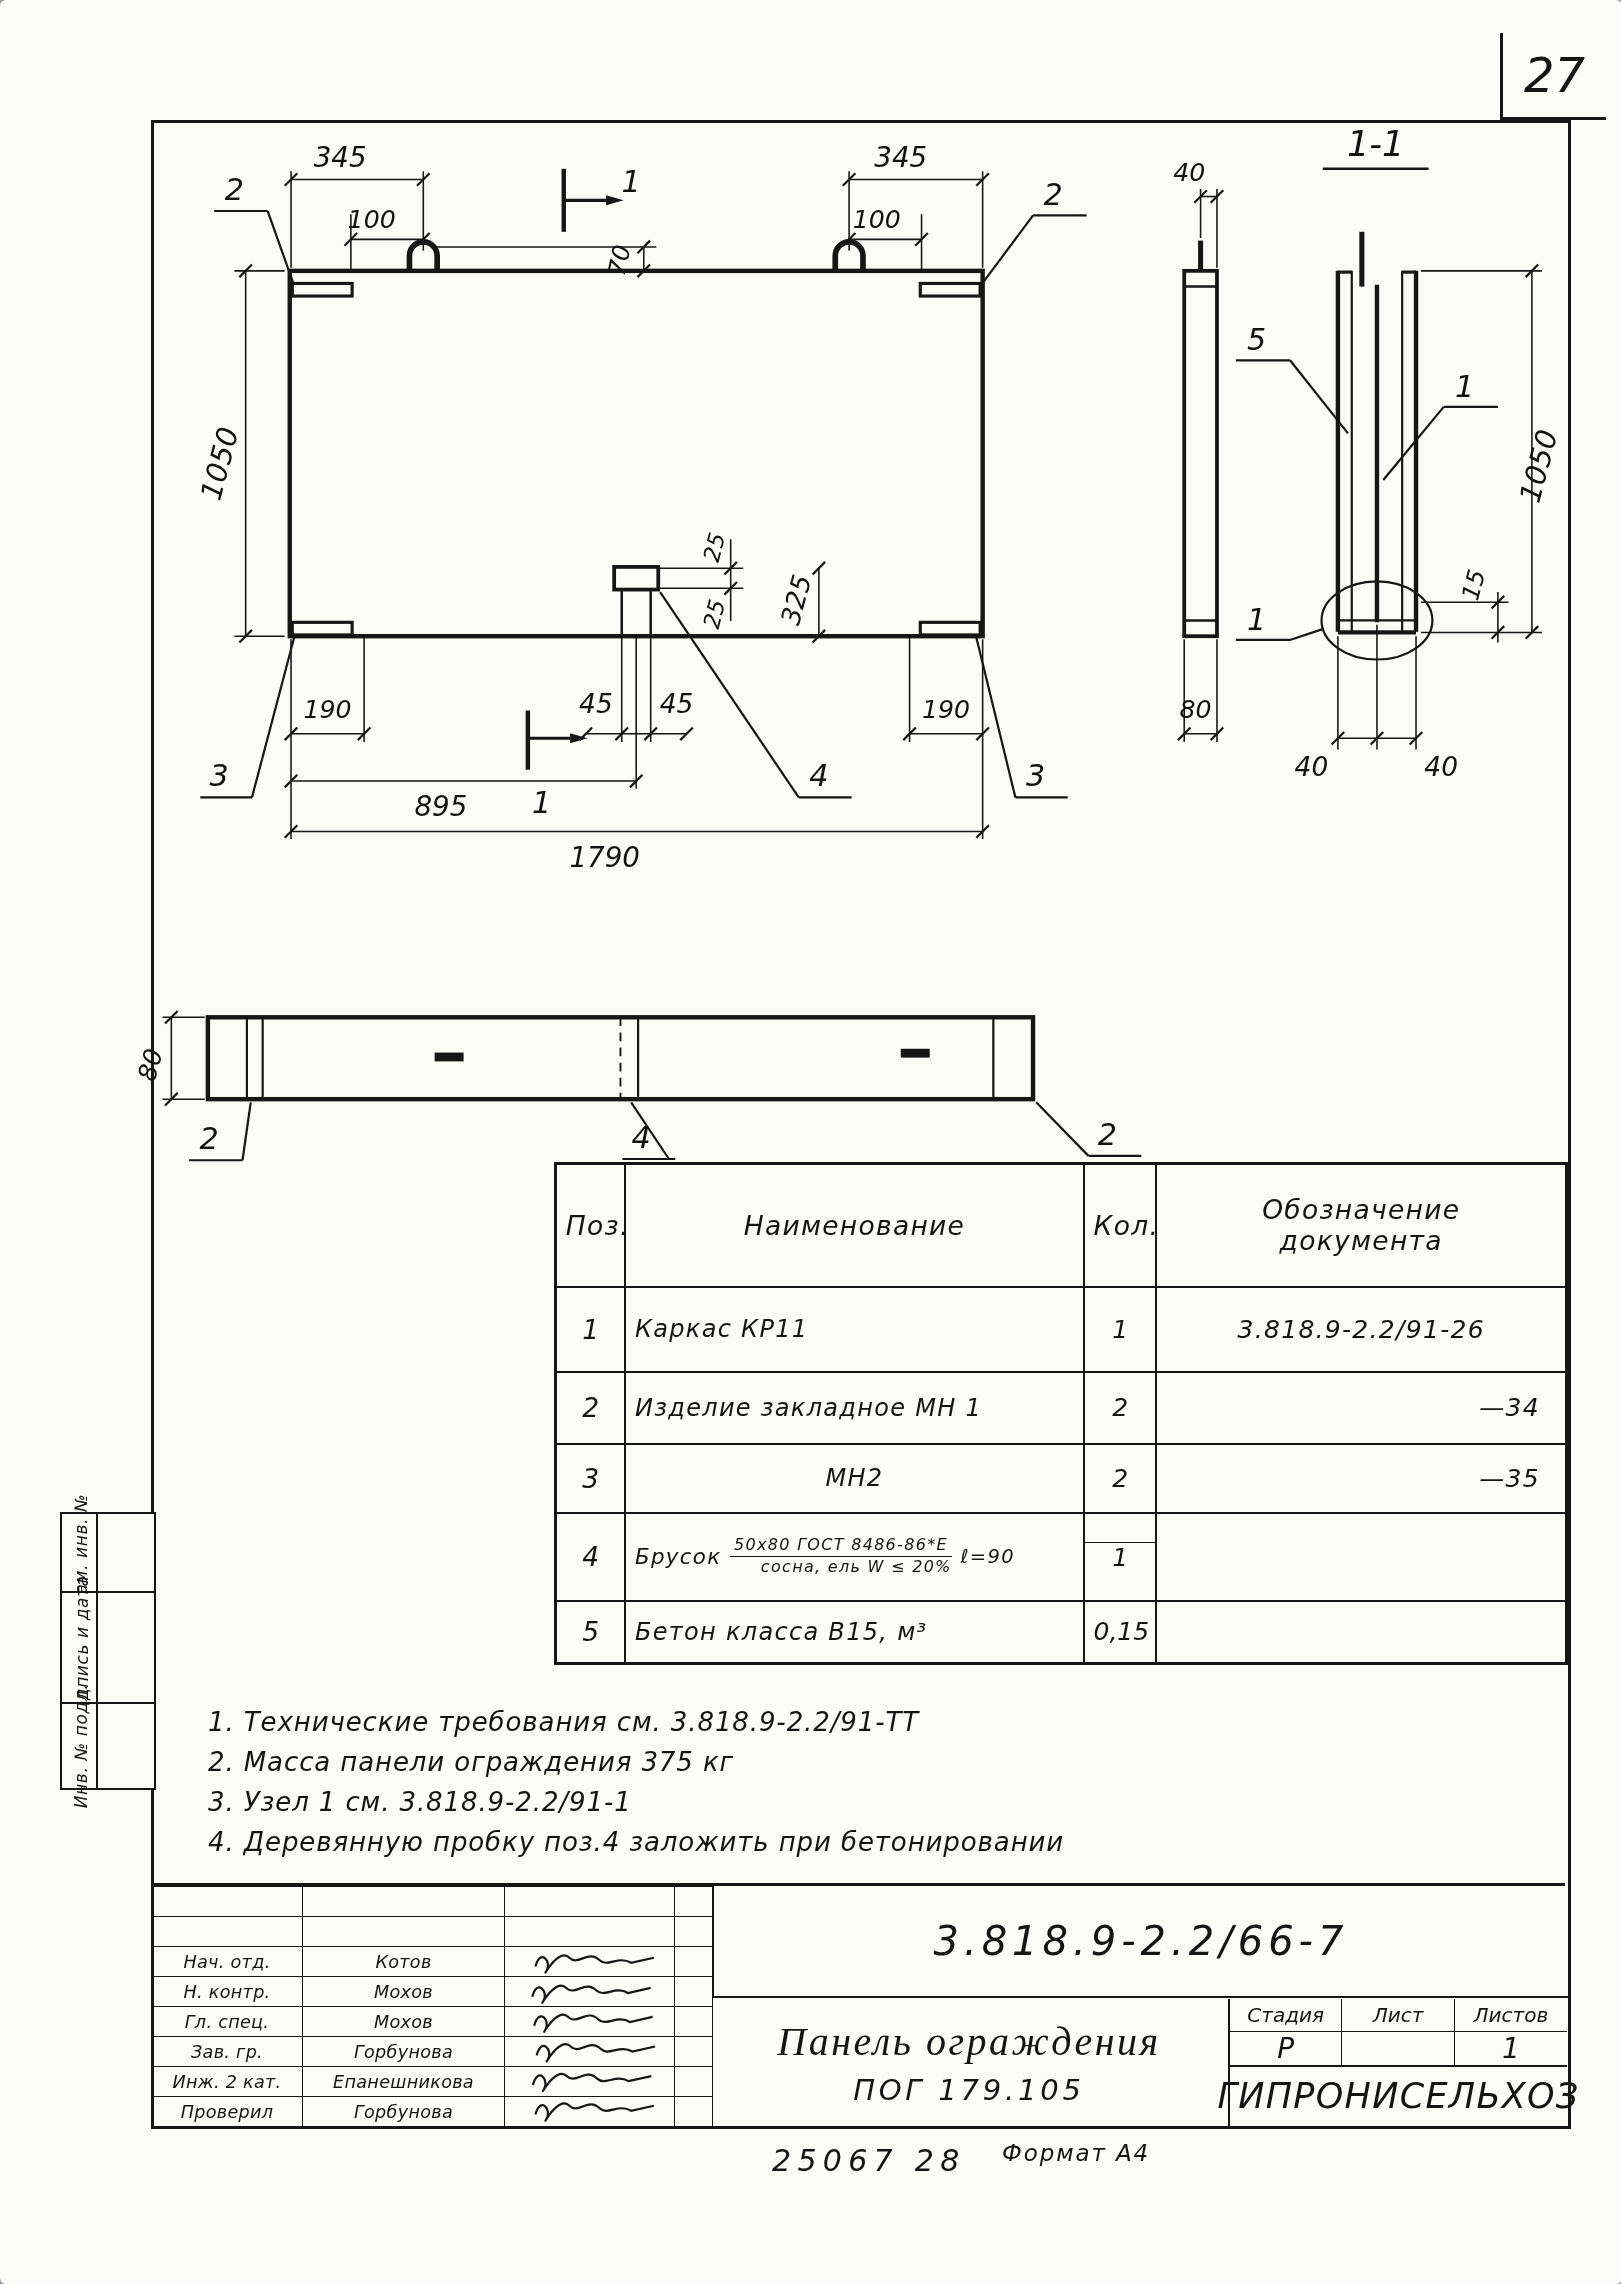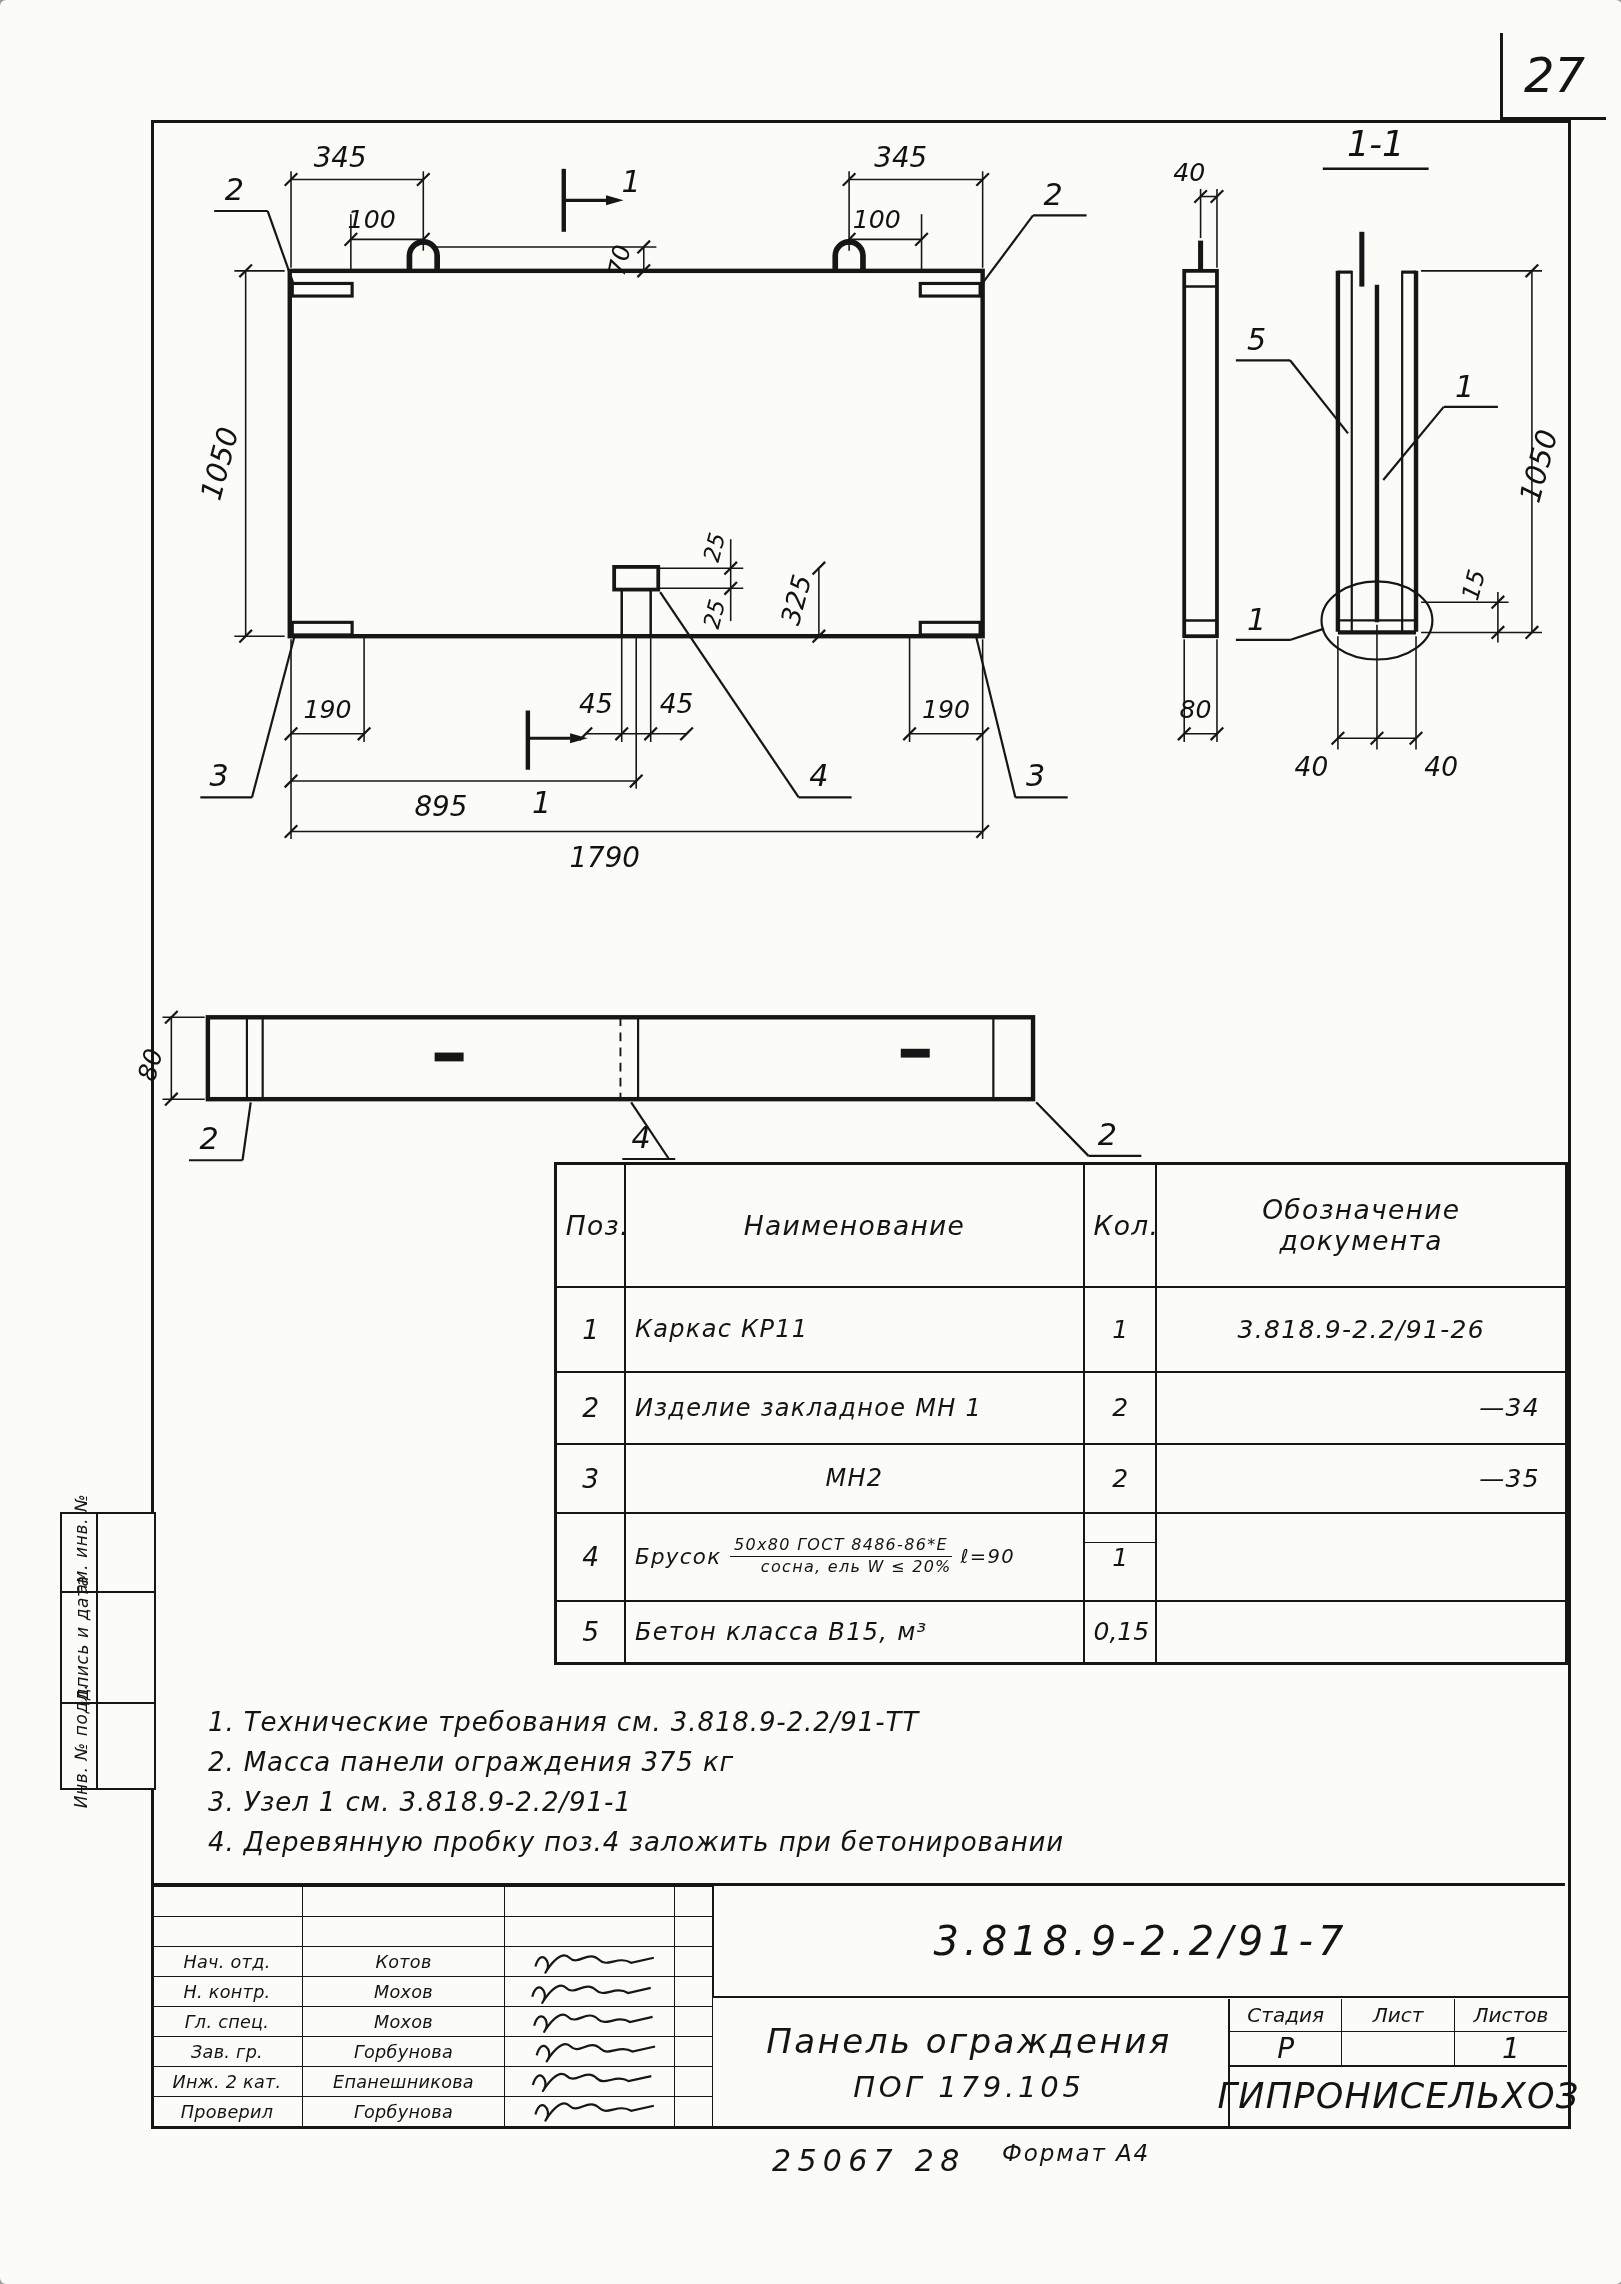--- a/index.html
+++ b/index.html
@@ -40,21 +40,21 @@
          line-height:40px;letter-spacing:0.9px;z-index:2;}
   
   .tb{left:151px;top:1883px;width:1414px;height:239px;border-top:3.1px solid #161616;z-index:2;}
   table.sigtable{position:absolute;left:0;top:0;width:561px;height:239px;border-collapse:collapse;table-layout:fixed;}
   table.sigtable td{border:1.9px solid #161616;padding:0 3.8px;font-style:italic;font-size:17.6px;
         letter-spacing:0.3px;white-space:nowrap;overflow:hidden;text-align:center;}
   .tb-doc{left:561px;top:0;width:854px;height:110px;border-left:2.5px solid #161616;border-bottom:2.5px solid #161616;
         display:flex;align-items:center;justify-content:center;font-size:40px;font-style:italic;letter-spacing:5px;}
   .tb-title{left:561px;top:113px;width:514px;height:127px;display:flex;flex-direction:column;
         align-items:center;justify-content:center;font-style:italic;}
-  .tb-title .l1{font-size:34px;letter-spacing:2.5px;}
+  .tb-title .l1{font-size:40px;letter-spacing:2.5px;font-family:Liberation Serif, serif;}
   .tb-title .l2{font-size:29px;letter-spacing:3.8px;margin-top:8.8px;text-align:right;}
   .tb-right{left:1077px;top:113px;width:337px;height:127px;border-left:2.5px solid #161616;}
   .tb-cols{display:grid;grid-template-columns:1fr 1fr 1fr;height:31.5px;border-bottom:1.9px solid #161616;}
   .tb-cols div{display:flex;align-items:center;justify-content:center;font-size:20px;font-style:italic;
         border-right:1.9px solid #161616;}
   .tb-cols div:last-child{border-right:none;}
   .tb-vals{display:grid;grid-template-columns:1fr 1fr 1fr;height:33px;border-bottom:2.5px solid #161616;}
   .tb-vals div{display:flex;align-items:center;justify-content:center;font-size:28px;font-style:italic;
         border-right:1.9px solid #161616;}
   .tb-vals div:last-child{border-right:none;}
@@ -207,21 +207,21 @@
             <td></td>
       </tr>
       <tr style="height:30px">
         <td>Проверил</td>
         <td>Горбунова</td>
         <td></td>
             <td></td>
       </tr>
     </tbody>
       </table>
-    <div class="abs tb-doc">3.818.9-2.2/91-7</div>
+    <div class="abs tb-doc">3.818.9-2.2/66-7</div>
     <div class="abs tb-title">
       <div class="l1">Панель ограждения</div>
       <div class="l2">ПОГ 179.105</div>
     </div>
     <div class="abs tb-right">
       <div class="tb-cols">
         <div>Стадия</div>
         <div>Лист</div>
         <div>Листов</div>
       </div>

